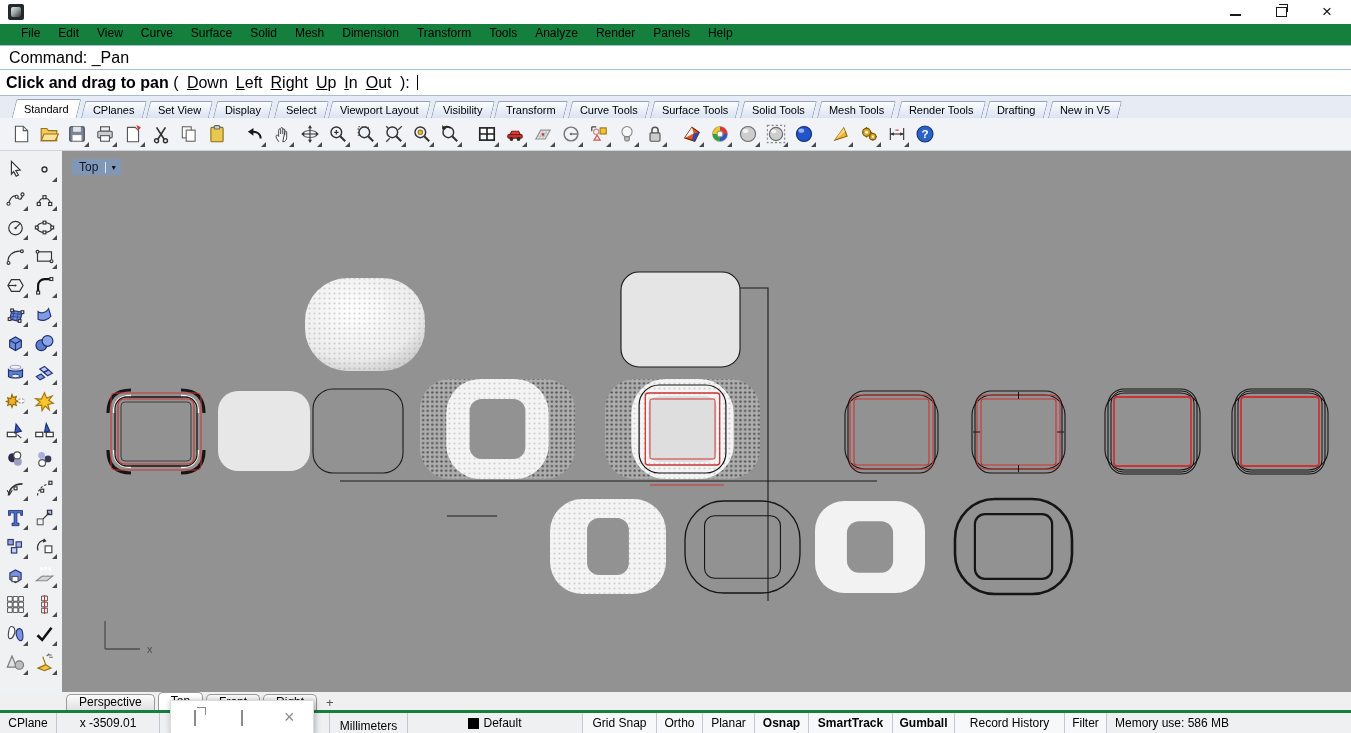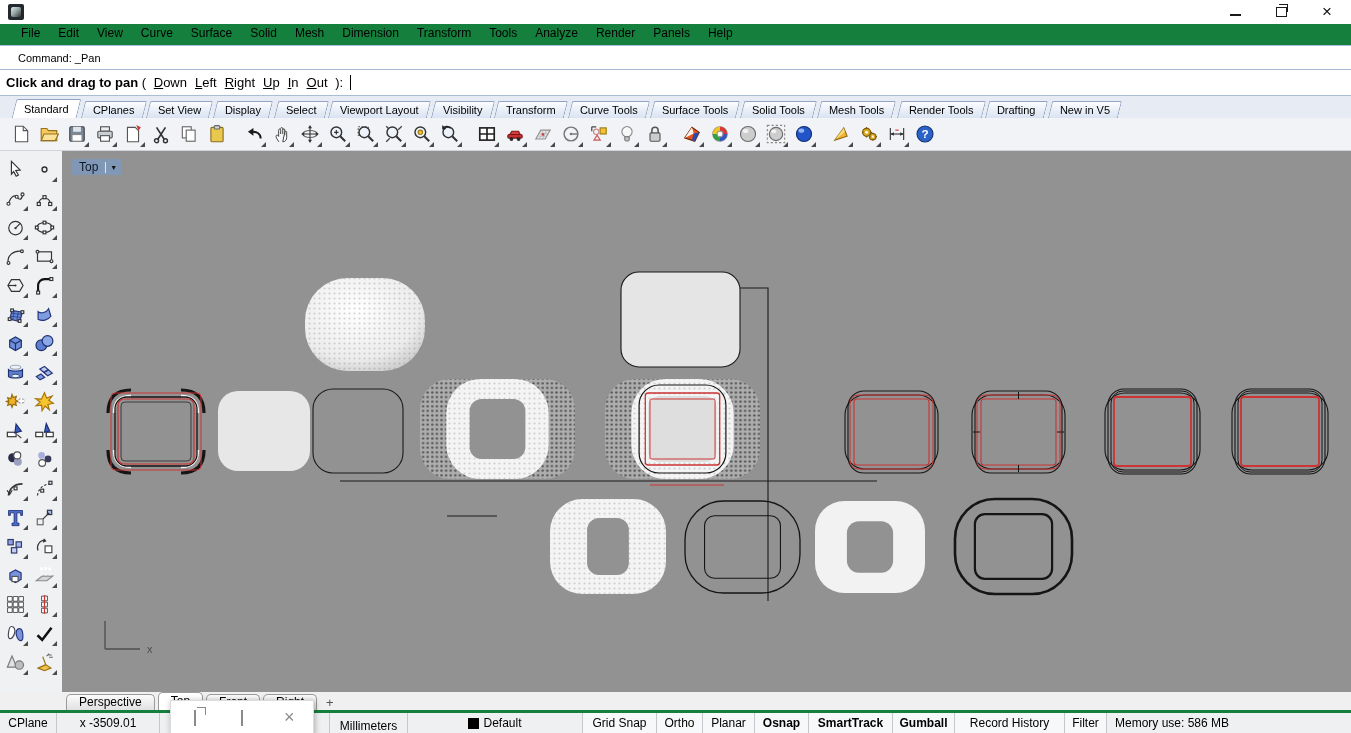--- a/index.html
+++ b/index.html
@@ -12,23 +12,23 @@
   .win-controls{margin-left:auto;display:flex;align-items:center;gap:30px;padding-right:12px}
   .wcbox{width:16px;height:16px;display:flex;align-items:center;justify-content:center;cursor:default}
   .wc-min{width:11px;height:0;border-bottom:2px solid #1a1a1a;margin-top:6px}
   .wc-max{width:9px;height:8px;border:1.4px solid #1a1a1a;position:relative;background:#fff}
   .wc-max::before{content:"";position:absolute;left:2px;top:-4px;width:8px;height:7px;
     border-top:1.4px solid #1a1a1a;border-right:1.4px solid #1a1a1a}
   .wc-close{font-size:17px;line-height:14px;color:#111}
   .menubar{height:21px;display:flex;padding-left:12px;background:#15803d}
   .menu-item{padding:2px 9px;white-space:nowrap}
   .cmdhist{height:23px;border-top:1px solid #a9bdd9;border-bottom:1px solid #a9bdd9;
-    display:flex;align-items:center;padding-left:18px;background:#fff;font-size:11px}
+    display:flex;align-items:center;padding-left:9px;background:#fff;font-size:16px}
   .cmdline{height:25px;border-bottom:1px solid #a9bdd9;display:flex;align-items:center;
-    padding-left:6px;background:#fff;font-size:13px;white-space:pre}
+    padding-left:6px;background:#fff;font-size:16px;white-space:pre}
   .cmdline b{font-weight:bold}
   .opt{margin:0 4px}
   .caret{display:inline-block;width:1px;height:15px;background:#000;margin-left:3px}
   .tabstrip{height:22px;background:#e6ebf4;display:flex;align-items:flex-end;padding-left:14px}
   .tab{height:16px;line-height:16px;padding:0 9px;margin-right:4px;font-size:11px;
     border:1px solid #93a4c2;border-bottom:none;border-radius:2px 2px 0 0;
     background:linear-gradient(#fbfcfe,#d9e3f2);transform:skewX(-14deg);white-space:nowrap}
   .tab>span{display:inline-block;transform:skewX(14deg)}
   .tab.active{background:#fff;height:18px;line-height:18px;position:relative;z-index:2}
   .toolbar{height:32px;background:#f2f3f6;display:flex;align-items:center;padding-left:8px;

